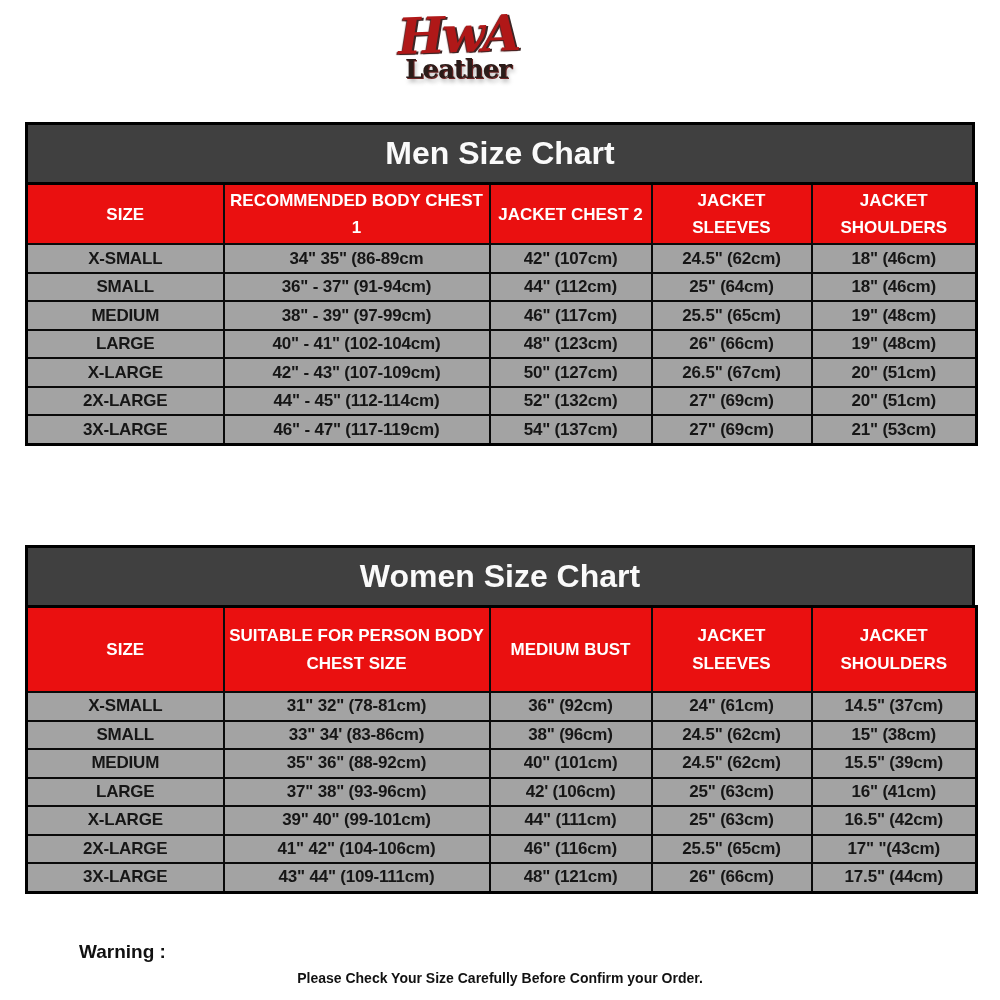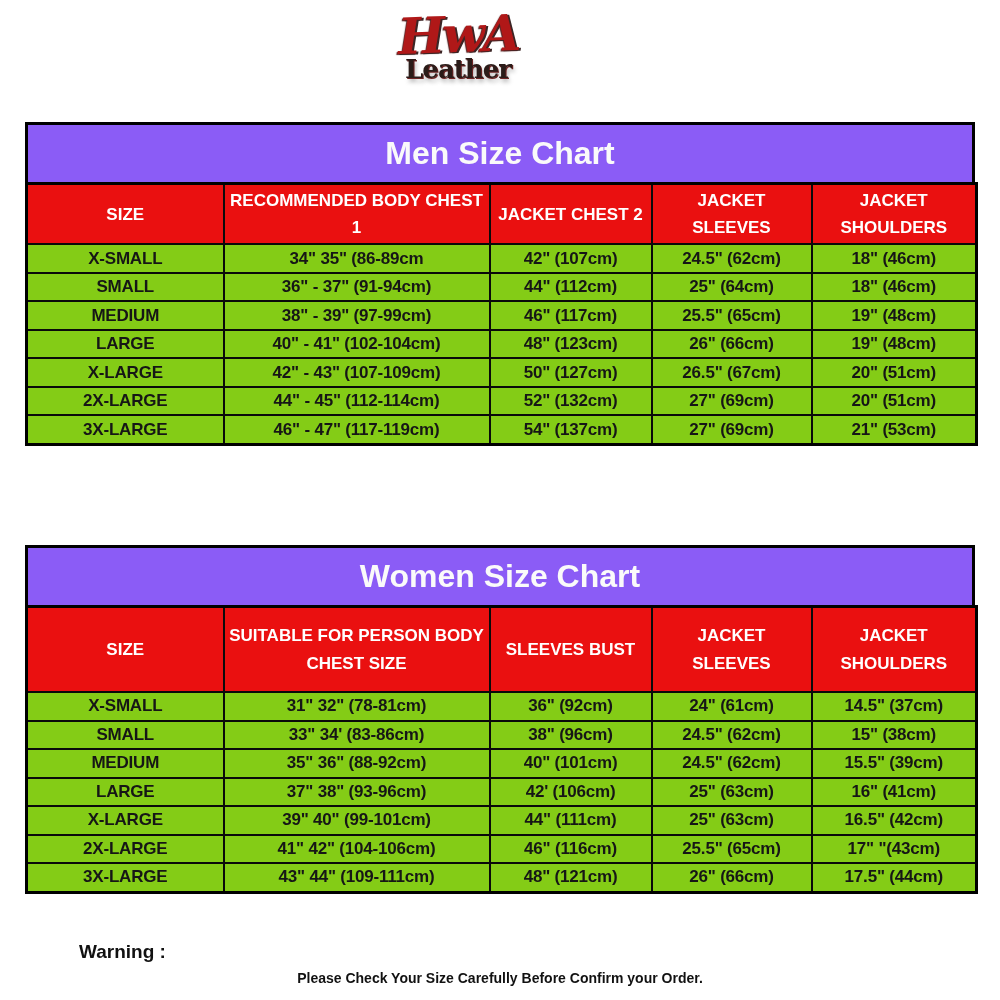--- a/index.html
+++ b/index.html
@@ -18,26 +18,26 @@
   .logo-leather{
     display:block;font-family:"DejaVu Serif", serif;font-weight:bold;
     font-size:26px;line-height:34px;color:#2b1c19;letter-spacing:-1px;margin-top:-6px;
     text-shadow:1px 1px 0 #6e2424, 2px 4px 4px #b9b9b9;
   }
   
   .section{position:absolute;left:25px;width:950px;}
   .section.men{top:122px;}
   .section.women{top:545px;}
   .title-bar{
-    background:#8b5cf6;color:#fafafa;font-weight:bold;font-size:32px;
+    background:#404040;color:#fafafa;font-weight:bold;font-size:32px;
     text-align:center;height:57px;line-height:57px;
     border:3px solid #000;border-bottom:none;letter-spacing:0px;
   }
   table.size-table{
-    border-collapse:collapse;table-layout:fixed;width:950px;background:#84cc16;
+    border-collapse:collapse;table-layout:fixed;width:950px;background:#a3a3a3;
     border:3px solid #000;
   }
   table.size-table col.c1{width:197px;}
   table.size-table col.c2{width:266px;}
   table.size-table col.c3{width:162px;}
   table.size-table col.c4{width:160px;}
   table.size-table col.c5{width:165px;}
   table.size-table th{
     background:#ea1010;color:#fff;font-weight:bold;font-size:17px;
     border:2px solid #0a0a0a;padding:2px 4px;line-height:1.6;text-align:center;
@@ -142,21 +142,21 @@
       <col class="c1">
         <col class="c2">
         <col class="c3">
         <col class="c4">
         <col class="c5">
     </colgroup>
     <thead>
         <tr>
           <th>SIZE</th>
           <th>SUITABLE FOR PERSON BODY CHEST SIZE</th>
-          <th>SLEEVES BUST</th>
+          <th>MEDIUM BUST</th>
           <th>JACKET SLEEVES</th>
           <th>JACKET SHOULDERS</th>
         </tr>
       </thead>
     <tbody>
         <tr>
           <td>X-SMALL</td>
           <td>31" 32" (78-81cm)</td>
           <td>36" (92cm)</td>
           <td>24" (61cm)</td>

